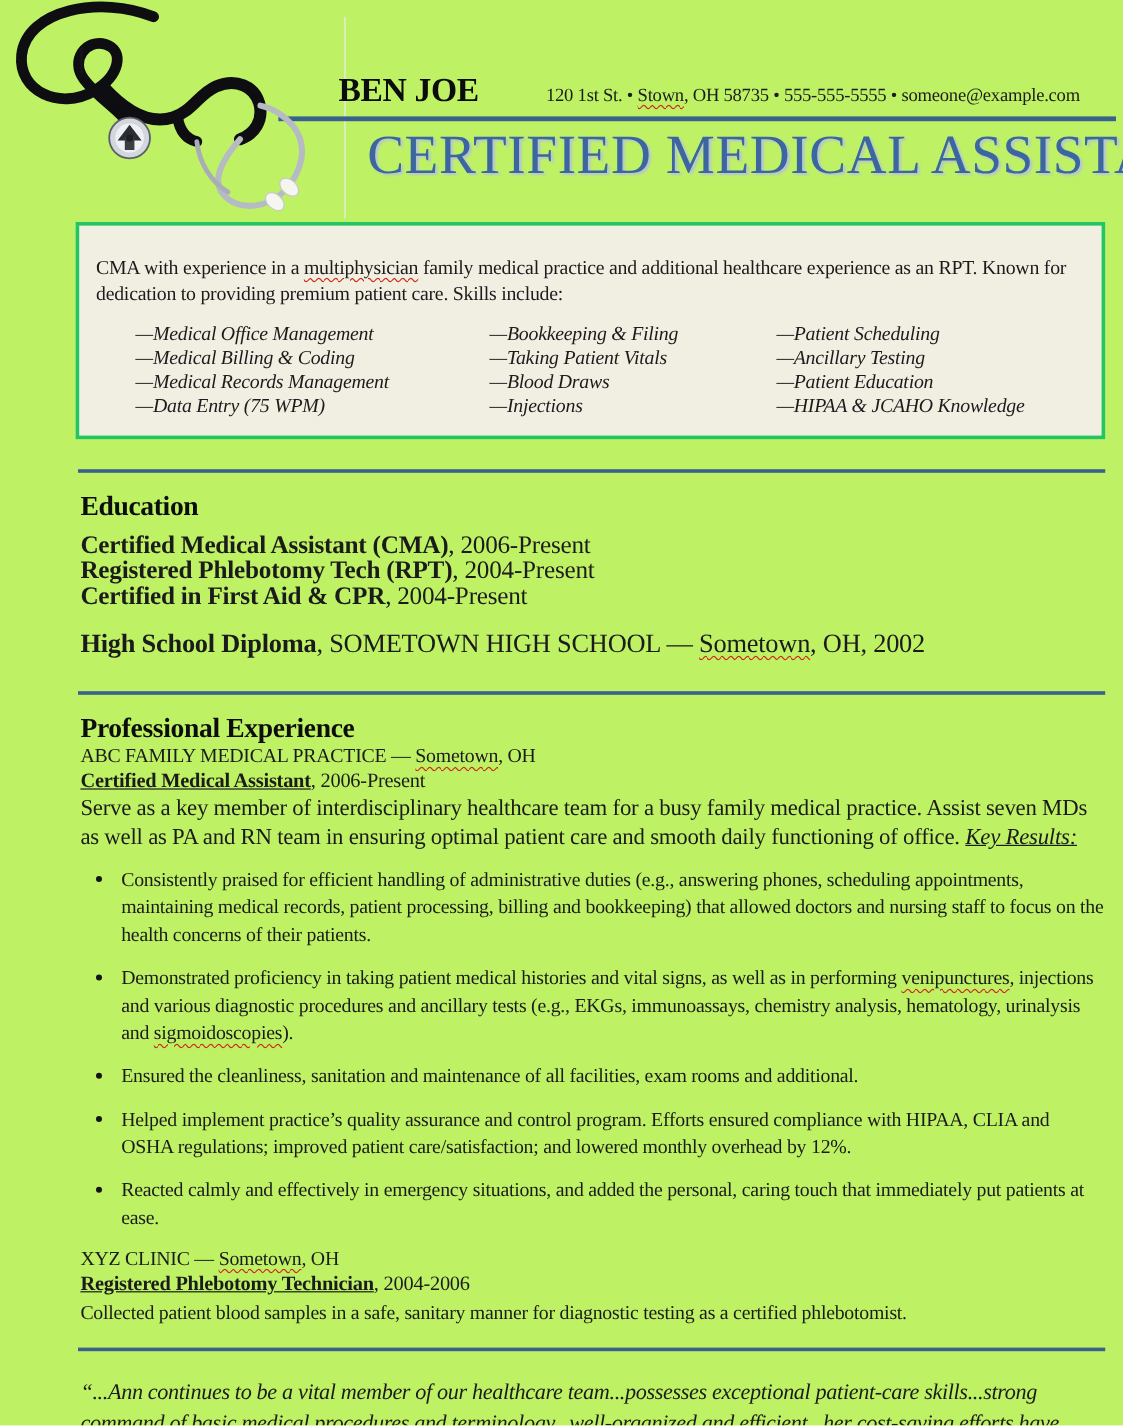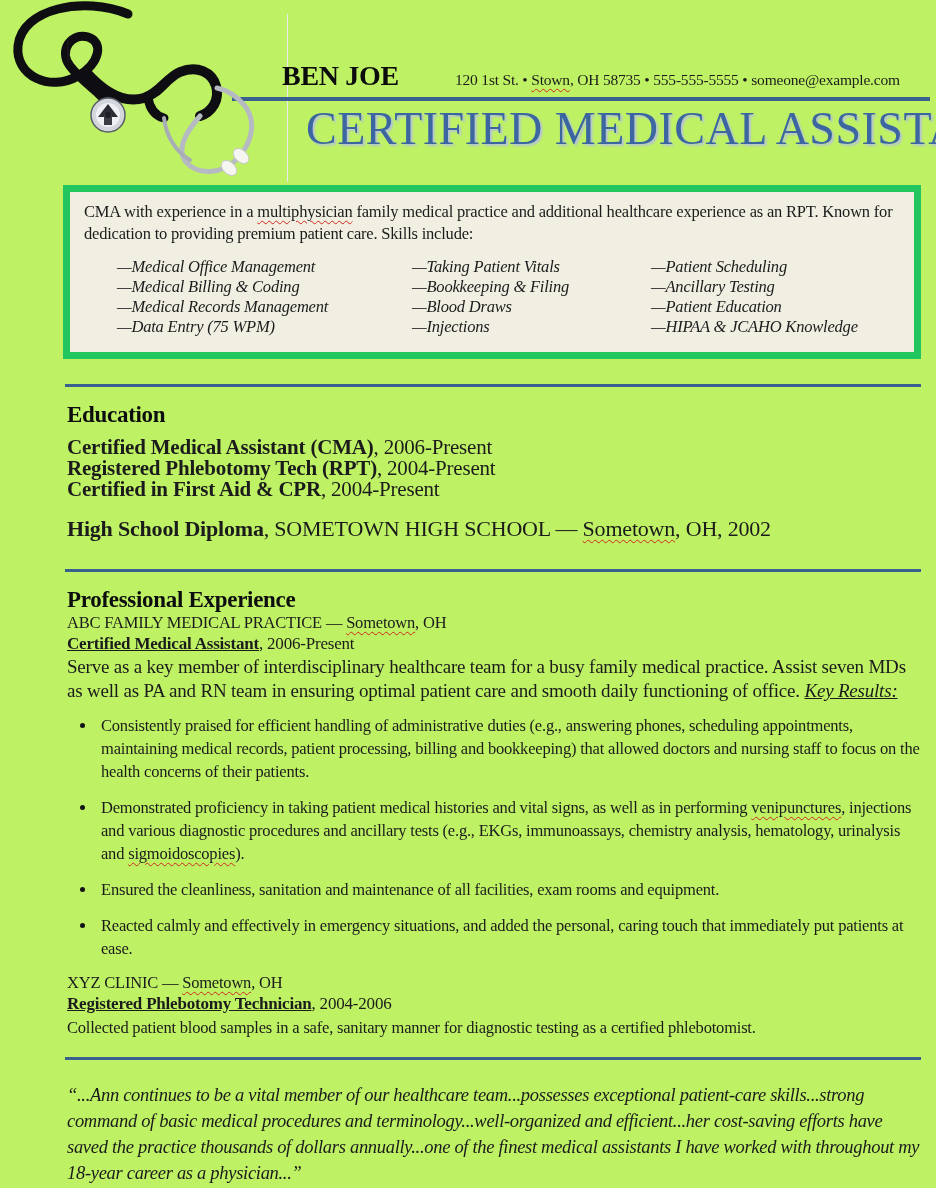--- a/index.html
+++ b/index.html
@@ -21,22 +21,22 @@
     position:absolute; left:306px; top:102px; margin:0;
     font-size:46px; font-weight:normal; letter-spacing:0.5px;
     color:#3c66a0; text-shadow:2px 2px 2px #b6c2d8; white-space:nowrap;
   }
 
   
   .content { position:absolute; top:185px; left:0; width:936px; box-sizing:border-box; padding:0 15px 0 65px; }
 
   .summary-box {
     margin-left:-2px; width:858px; box-sizing:border-box;
-    background:#f1eee2; border:7px solid #22c55e;
-    padding:9px 14px 15px 14px;
+    background:#f1eee2; border:3px solid #22c55e;
+    padding:24px 14px 15px 14px;
   }
   .summary-text { margin:0; font-size:16.5px; line-height:21.5px; letter-spacing:-0.2px; }
   .skills { display:flex; margin-top:13px; padding-left:33px; font-style:italic; font-size:16.5px; letter-spacing:-0.2px; }
   .skill-col { line-height:20px; }
   .c1 { width:295px; } .c2 { width:239px; } .c3 { flex:1; }
   .skill-item { white-space:nowrap; }
 
   .rule { margin-left:0px; width:856px; height:3px; background:#3a618e; }
   .rule1 { margin-top:25px; }
   .rule2 { margin-top:27px; }
@@ -100,22 +100,22 @@
     <section class="summary-box">
       <p class="summary-text"><span>CMA with experience in a </span><span class="sq">multiphysician</span><span> family medical practice and additional healthcare experience as an RPT. Known for dedication to providing premium patient care. Skills include:</span></p>
       <div class="skills">
         <div class="skill-col c1">
           <div class="skill-item">—Medical Office Management</div>
           <div class="skill-item">—Medical Billing &amp; Coding</div>
           <div class="skill-item">—Medical Records Management</div>
           <div class="skill-item">—Data Entry (75 WPM)</div>
         </div>
         <div class="skill-col c2">
+          <div class="skill-item">—Bookkeeping &amp; Filing</div>
           <div class="skill-item">—Taking Patient Vitals</div>
-          <div class="skill-item">—Bookkeeping &amp; Filing</div>
           <div class="skill-item">—Blood Draws</div>
           <div class="skill-item">—Injections</div>
         </div>
         <div class="skill-col c3">
           <div class="skill-item">—Patient Scheduling</div>
           <div class="skill-item">—Ancillary Testing</div>
           <div class="skill-item">—Patient Education</div>
           <div class="skill-item">—HIPAA &amp; JCAHO Knowledge</div>
         </div>
       </div>
@@ -139,21 +139,22 @@
       <h2>Professional Experience</h2>
 
       <div class="job">
         <p class="job-company"><span>ABC FAMILY MEDICAL PRACTICE — </span><span class="sq">Sometown</span><span>, OH</span></p>
         <p class="job-title"><b class="u">Certified Medical Assistant</b><span>, 2006-Present</span></p>
         <p class="intro"><span>Serve as a key member of interdisciplinary healthcare team for a busy family medical practice. Assist seven MDs as well as PA and RN team in ensuring optimal patient care and smooth daily functioning of office. </span><span class="kr">Key Results:</span></p>
 
         <ul class="bullets">
           <li><span>Consistently praised for efficient handling of administrative duties (e.g., answering phones, scheduling appointments, maintaining medical records, patient processing, billing and bookkeeping) that allowed doctors and nursing staff to focus on the health concerns of their patients.</span></li>
           <li><span>Demonstrated proficiency in taking patient medical histories and vital signs, as well as in performing </span><span class="sq">venipunctures</span><span>, injections and various diagnostic procedures and ancillary tests (e.g., EKGs, immunoassays, chemistry analysis, hematology, urinalysis and </span><span class="sq">sigmoidoscopies</span><span>).</span></li>
-          <li><span>Ensured the cleanliness, sanitation and maintenance of all facilities, exam rooms and equipment.</span></li>
+          <li><span>Ensured the cleanliness, sanitation and maintenance of all facilities, exam rooms and additional.</span></li>
+          <li><span>Helped implement practice’s quality assurance and control program. Efforts ensured compliance with HIPAA, CLIA and OSHA regulations; improved patient care/satisfaction; and lowered monthly overhead by 12%.</span></li>
           <li><span>Reacted calmly and effectively in emergency situations, and added the personal, caring touch that immediately put patients at ease.</span></li>
         </ul>
 
         <div>
           <p class="job-company" style="margin-top:1px"><span>XYZ CLINIC — </span><span class="sq">Sometown</span><span>, OH</span></p>
           <p class="job-title"><b class="u">Registered Phlebotomy Technician</b><span>, 2004-2006</span></p>
           <p style="margin-top:3px; font-size:16.5px;">Collected patient blood samples in a safe, sanitary manner for diagnostic testing as a certified phlebotomist.</p>
         </div>
       </div>
     </section>

